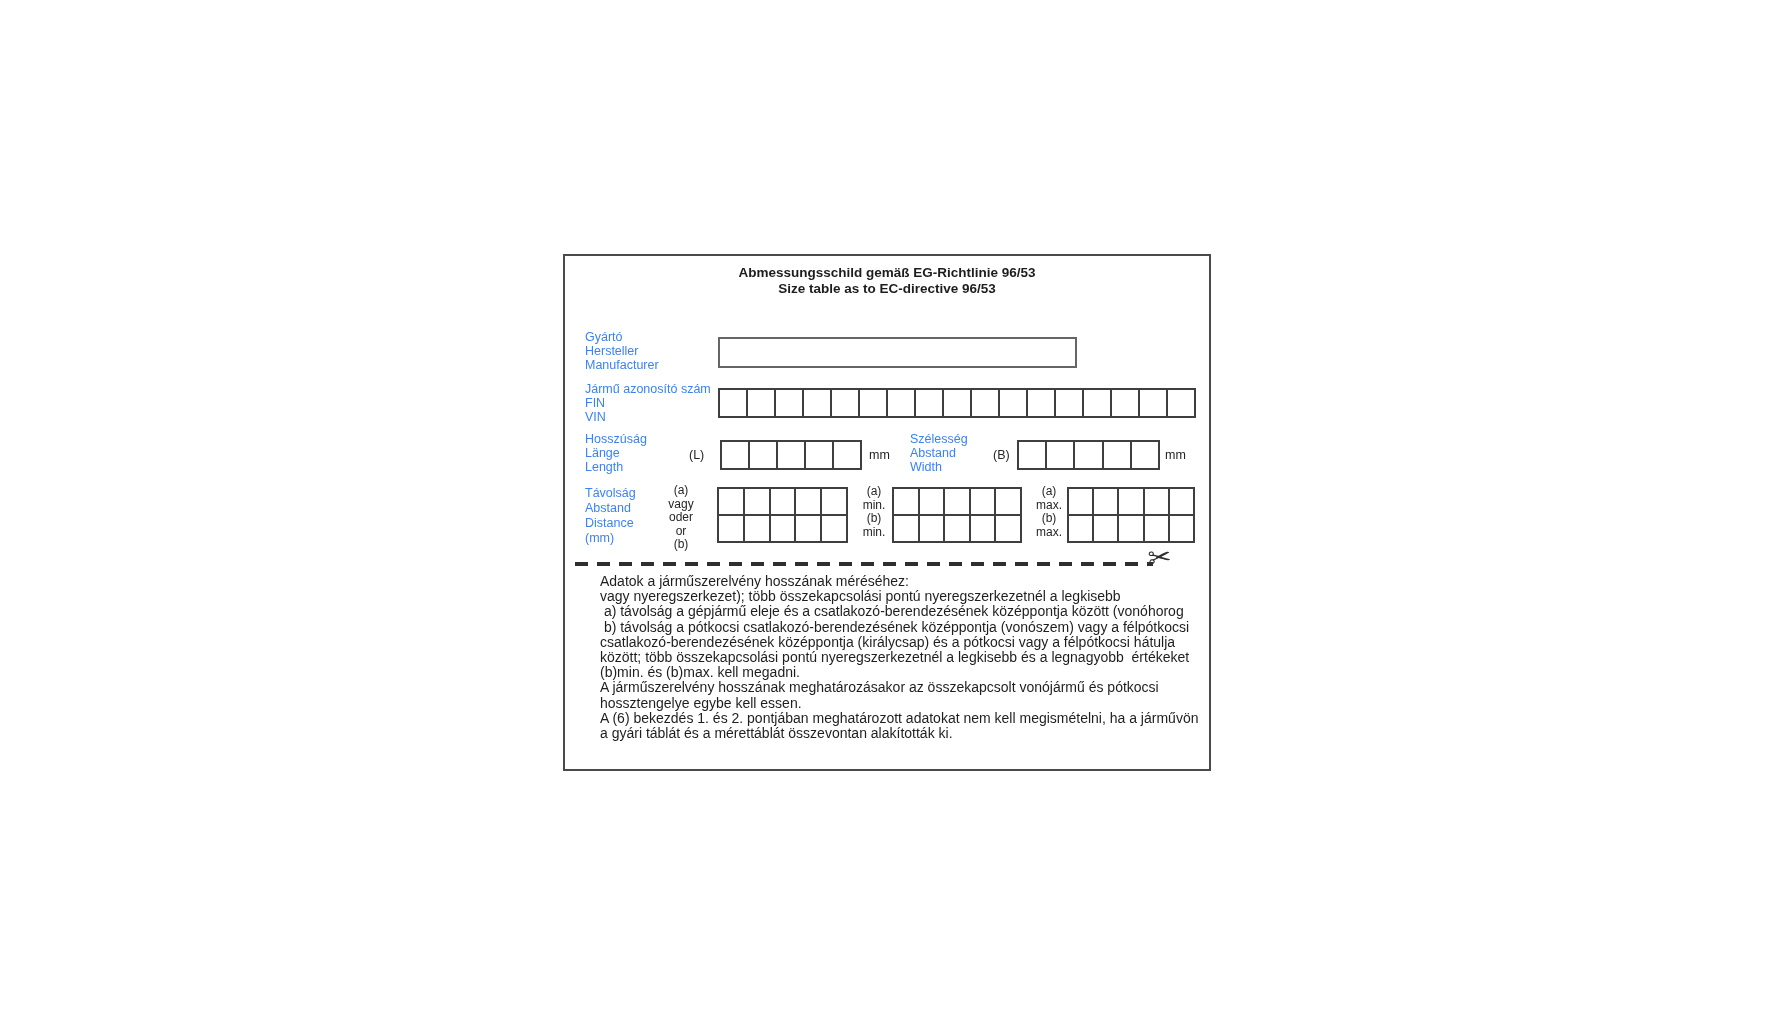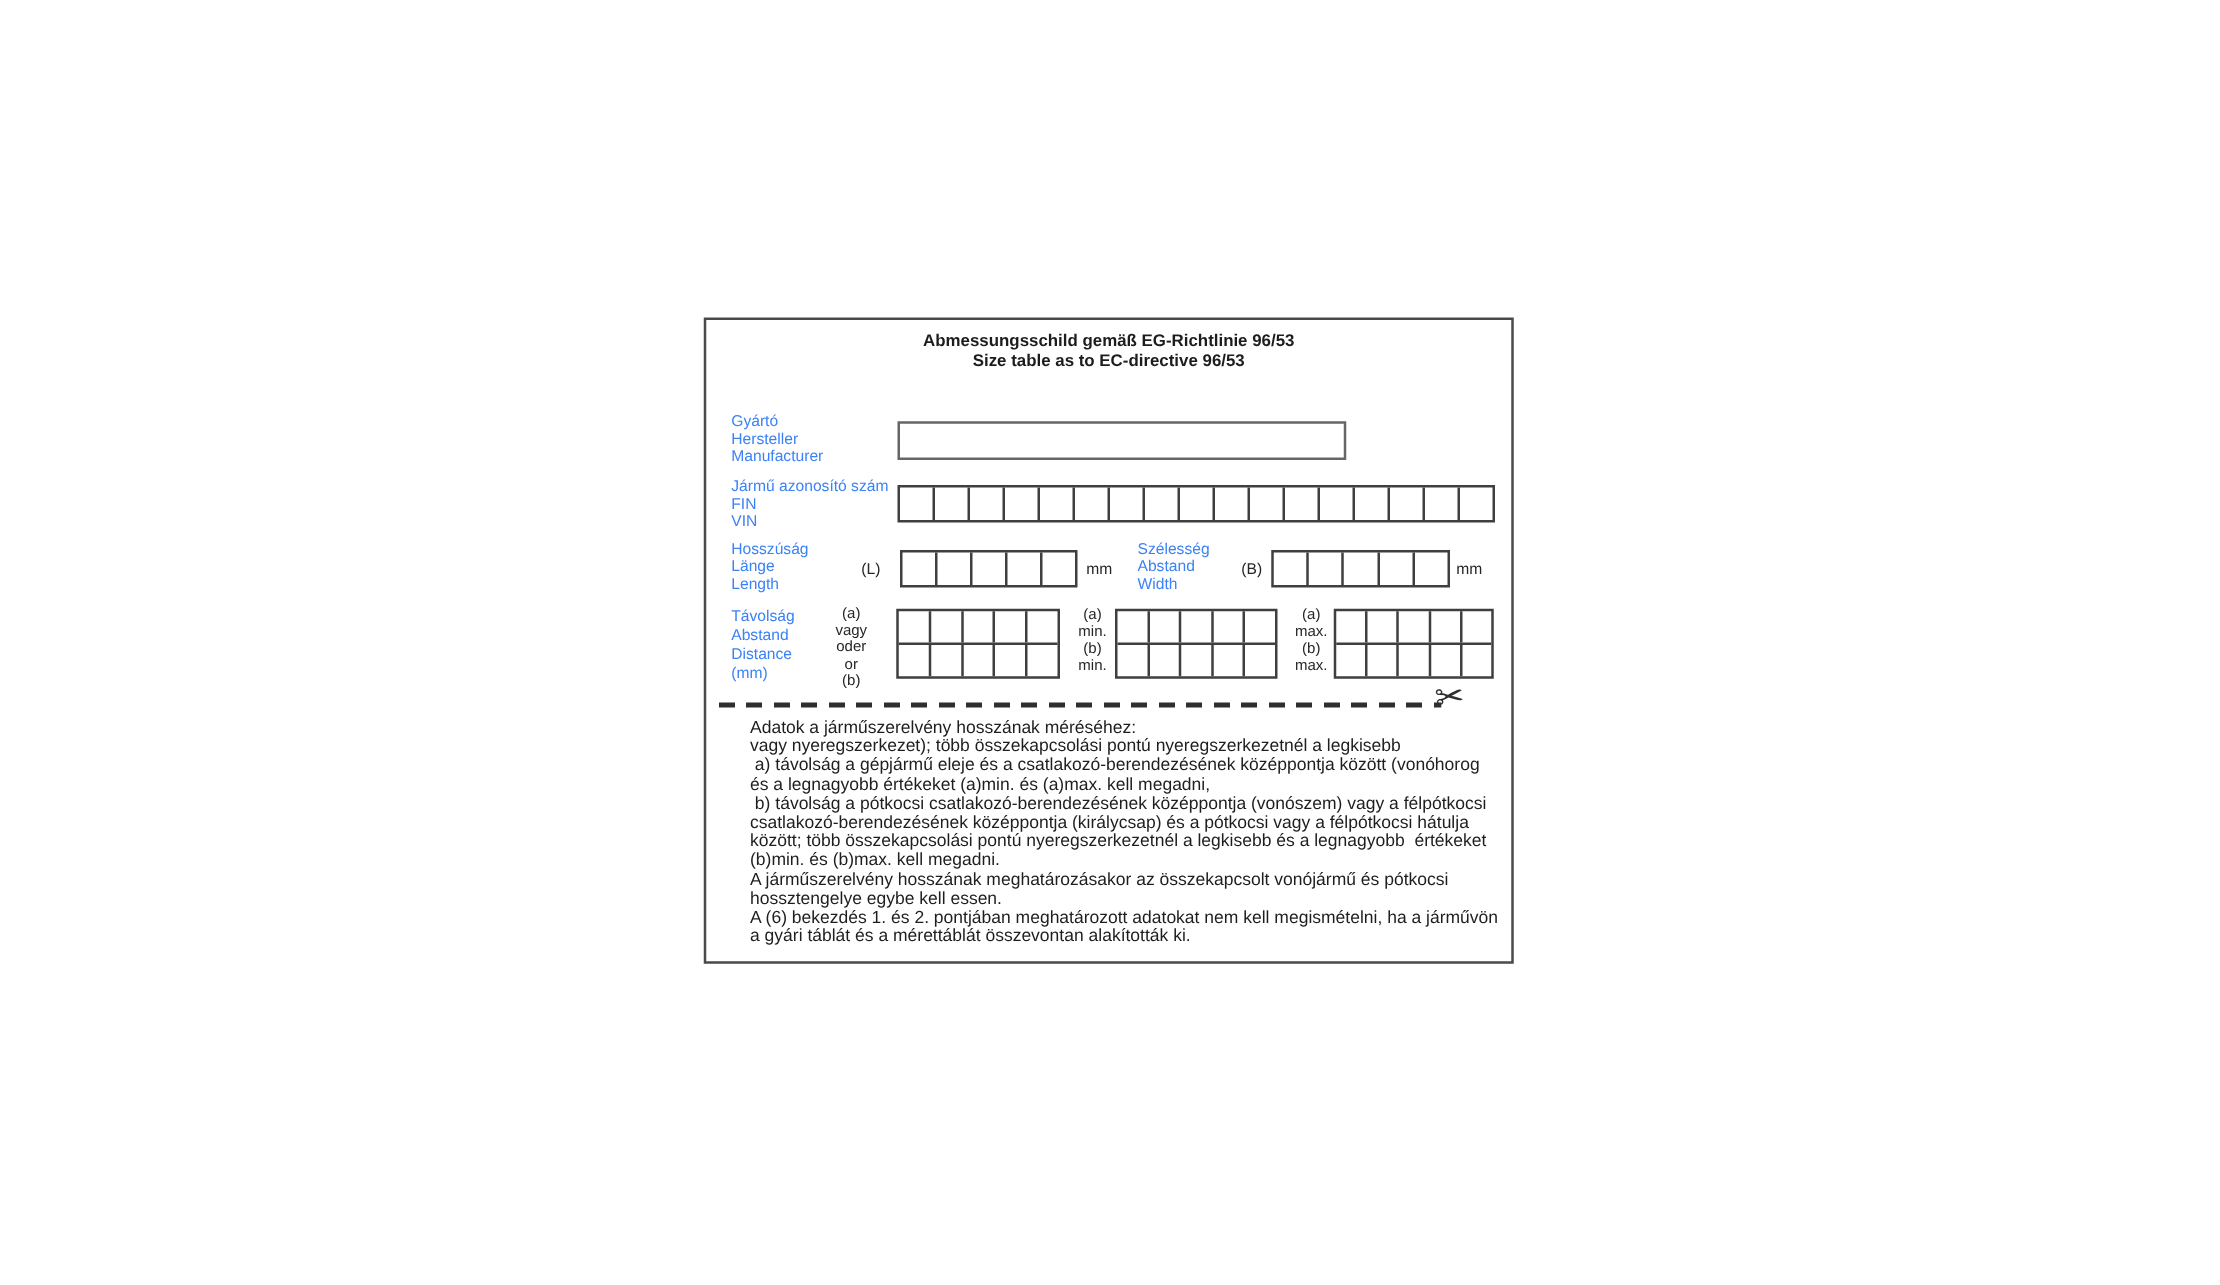--- a/index.html
+++ b/index.html
@@ -182,21 +182,20 @@
         </div>
       </div>
 
     <div class="cutline"></div>
     <div class="scissors">✂</div>
 
     <div class="notes">
       <div>Adatok a járműszerelvény hosszának méréséhez:</div>
       <div>vagy nyeregszerkezet); több összekapcsolási pontú nyeregszerkezetnél a legkisebb</div>
       <div> a) távolság a gépjármű eleje és a csatlakozó-berendezésének középpontja között (vonóhorog</div>
-      <div>és a legnagyobb értékeket (a)min. és (a)max. kell megadni,</div>
       <div> b) távolság a pótkocsi csatlakozó-berendezésének középpontja (vonószem) vagy a félpótkocsi</div>
       <div>csatlakozó-berendezésének középpontja (királycsap) és a pótkocsi vagy a félpótkocsi hátulja</div>
       <div>között; több összekapcsolási pontú nyeregszerkezetnél a legkisebb és a legnagyobb  értékeket</div>
       <div>(b)min. és (b)max. kell megadni.</div>
       <div>A járműszerelvény hosszának meghatározásakor az összekapcsolt vonójármű és pótkocsi</div>
       <div>hossztengelye egybe kell essen.</div>
       <div>A (6) bekezdés 1. és 2. pontjában meghatározott adatokat nem kell megismételni, ha a járművön</div>
       <div>a gyári táblát és a mérettáblát összevontan alakították ki.</div>
     </div>
 

